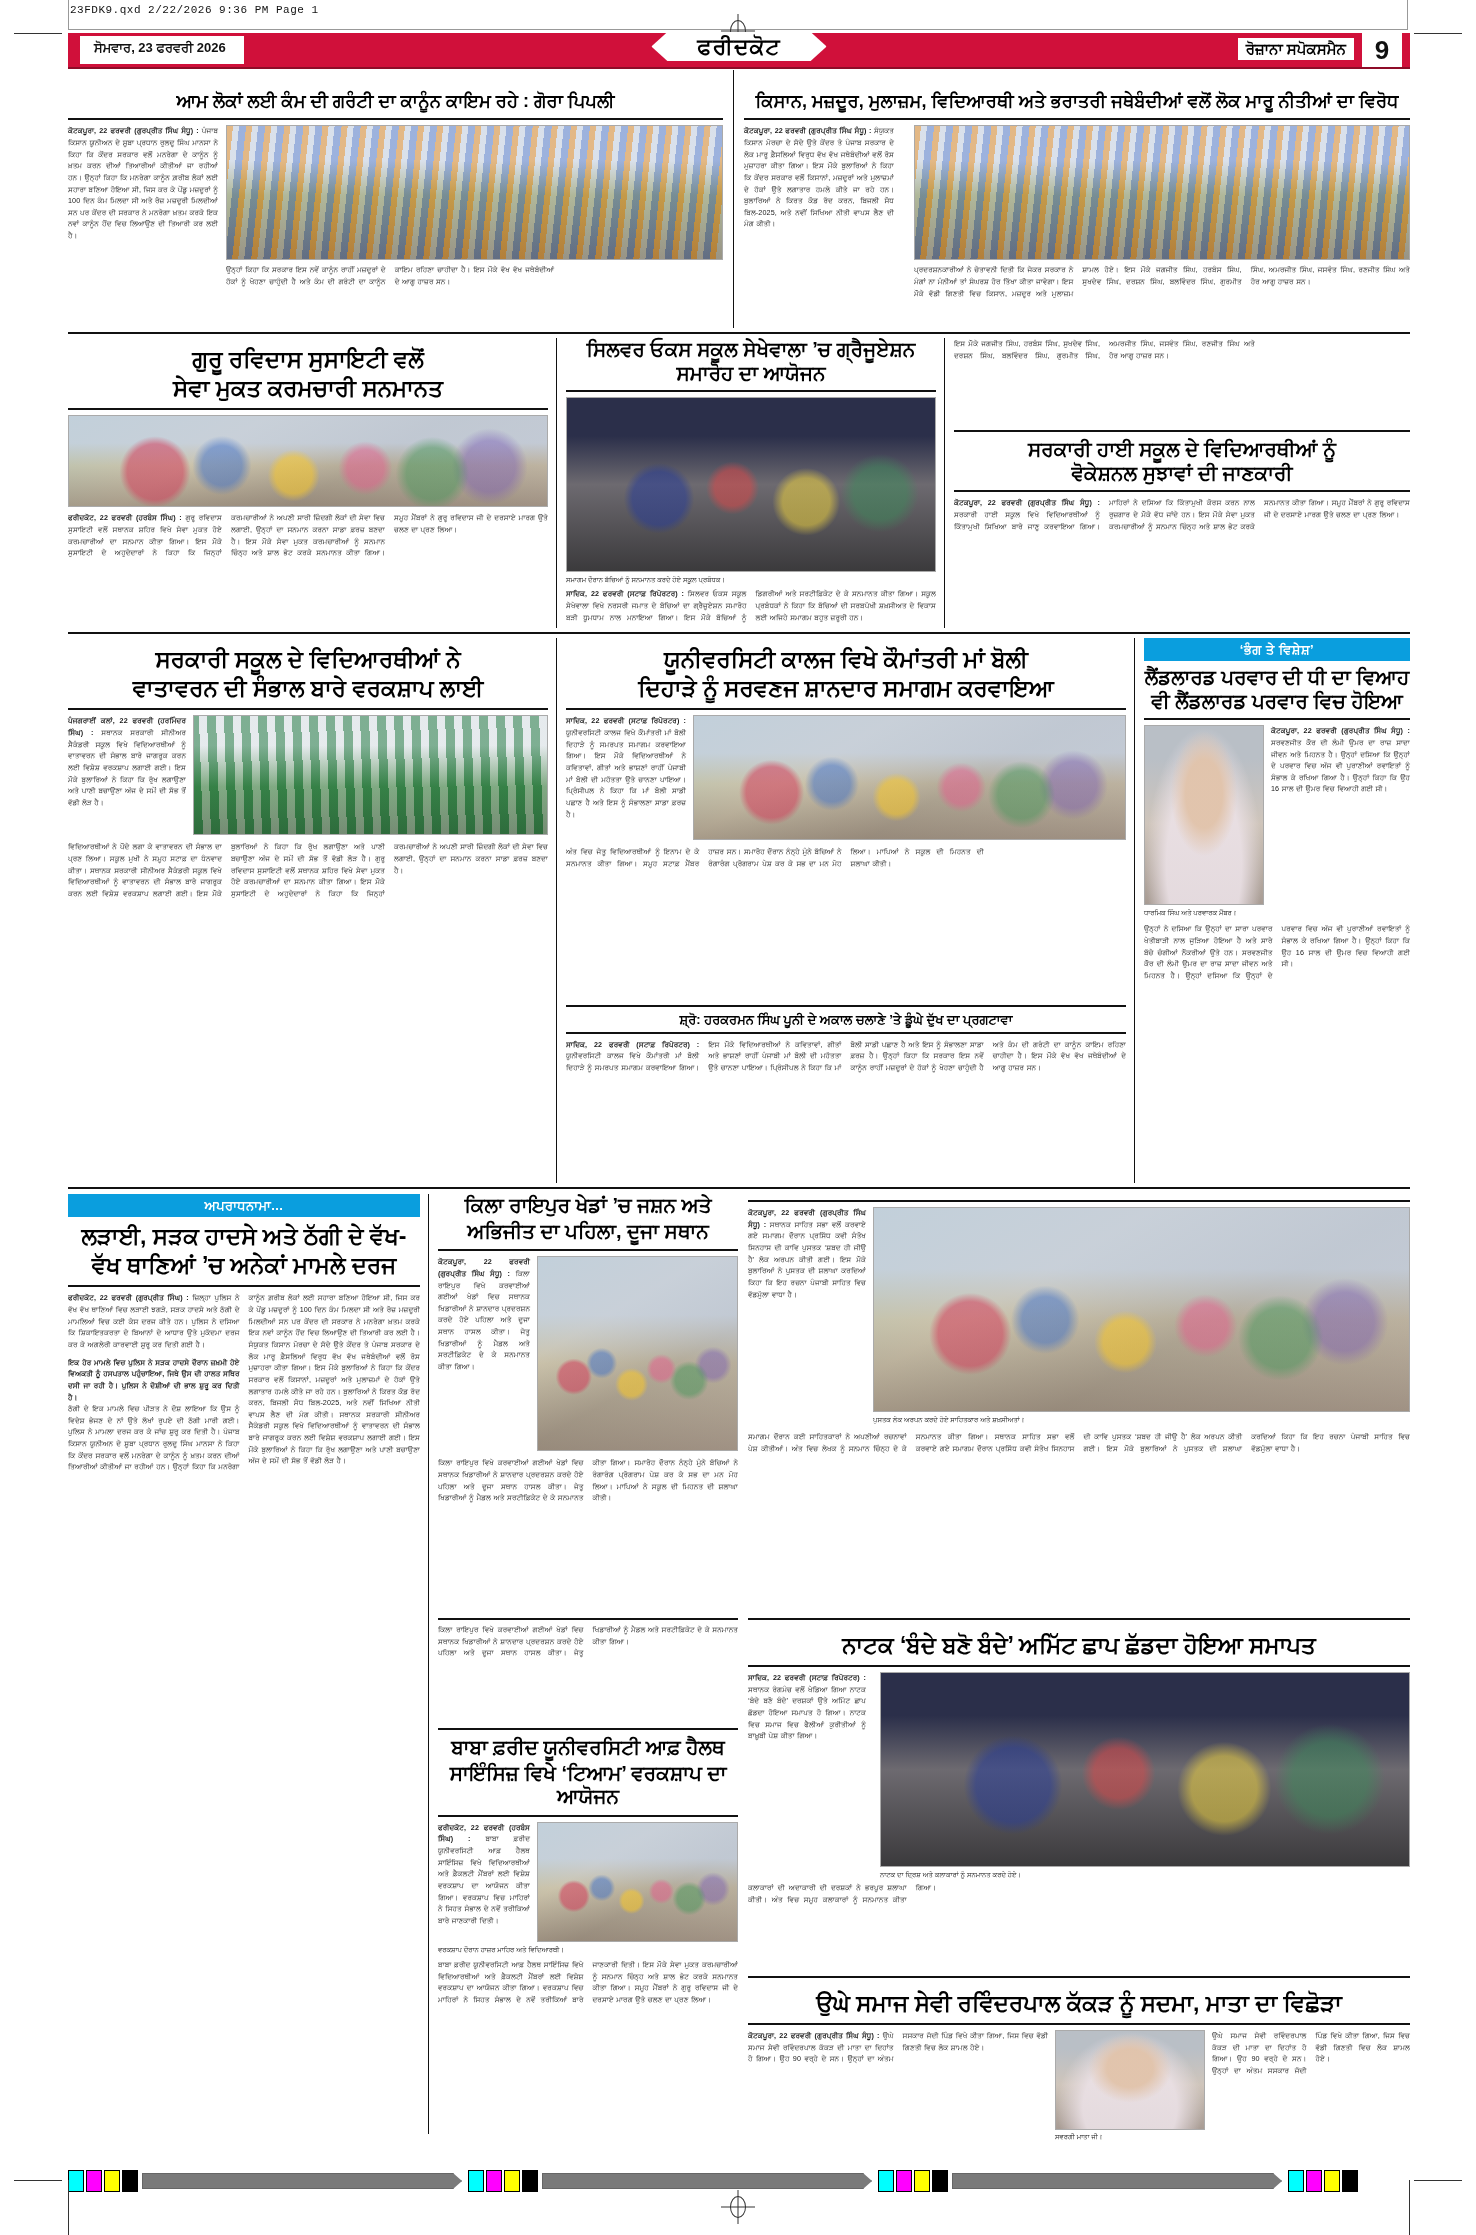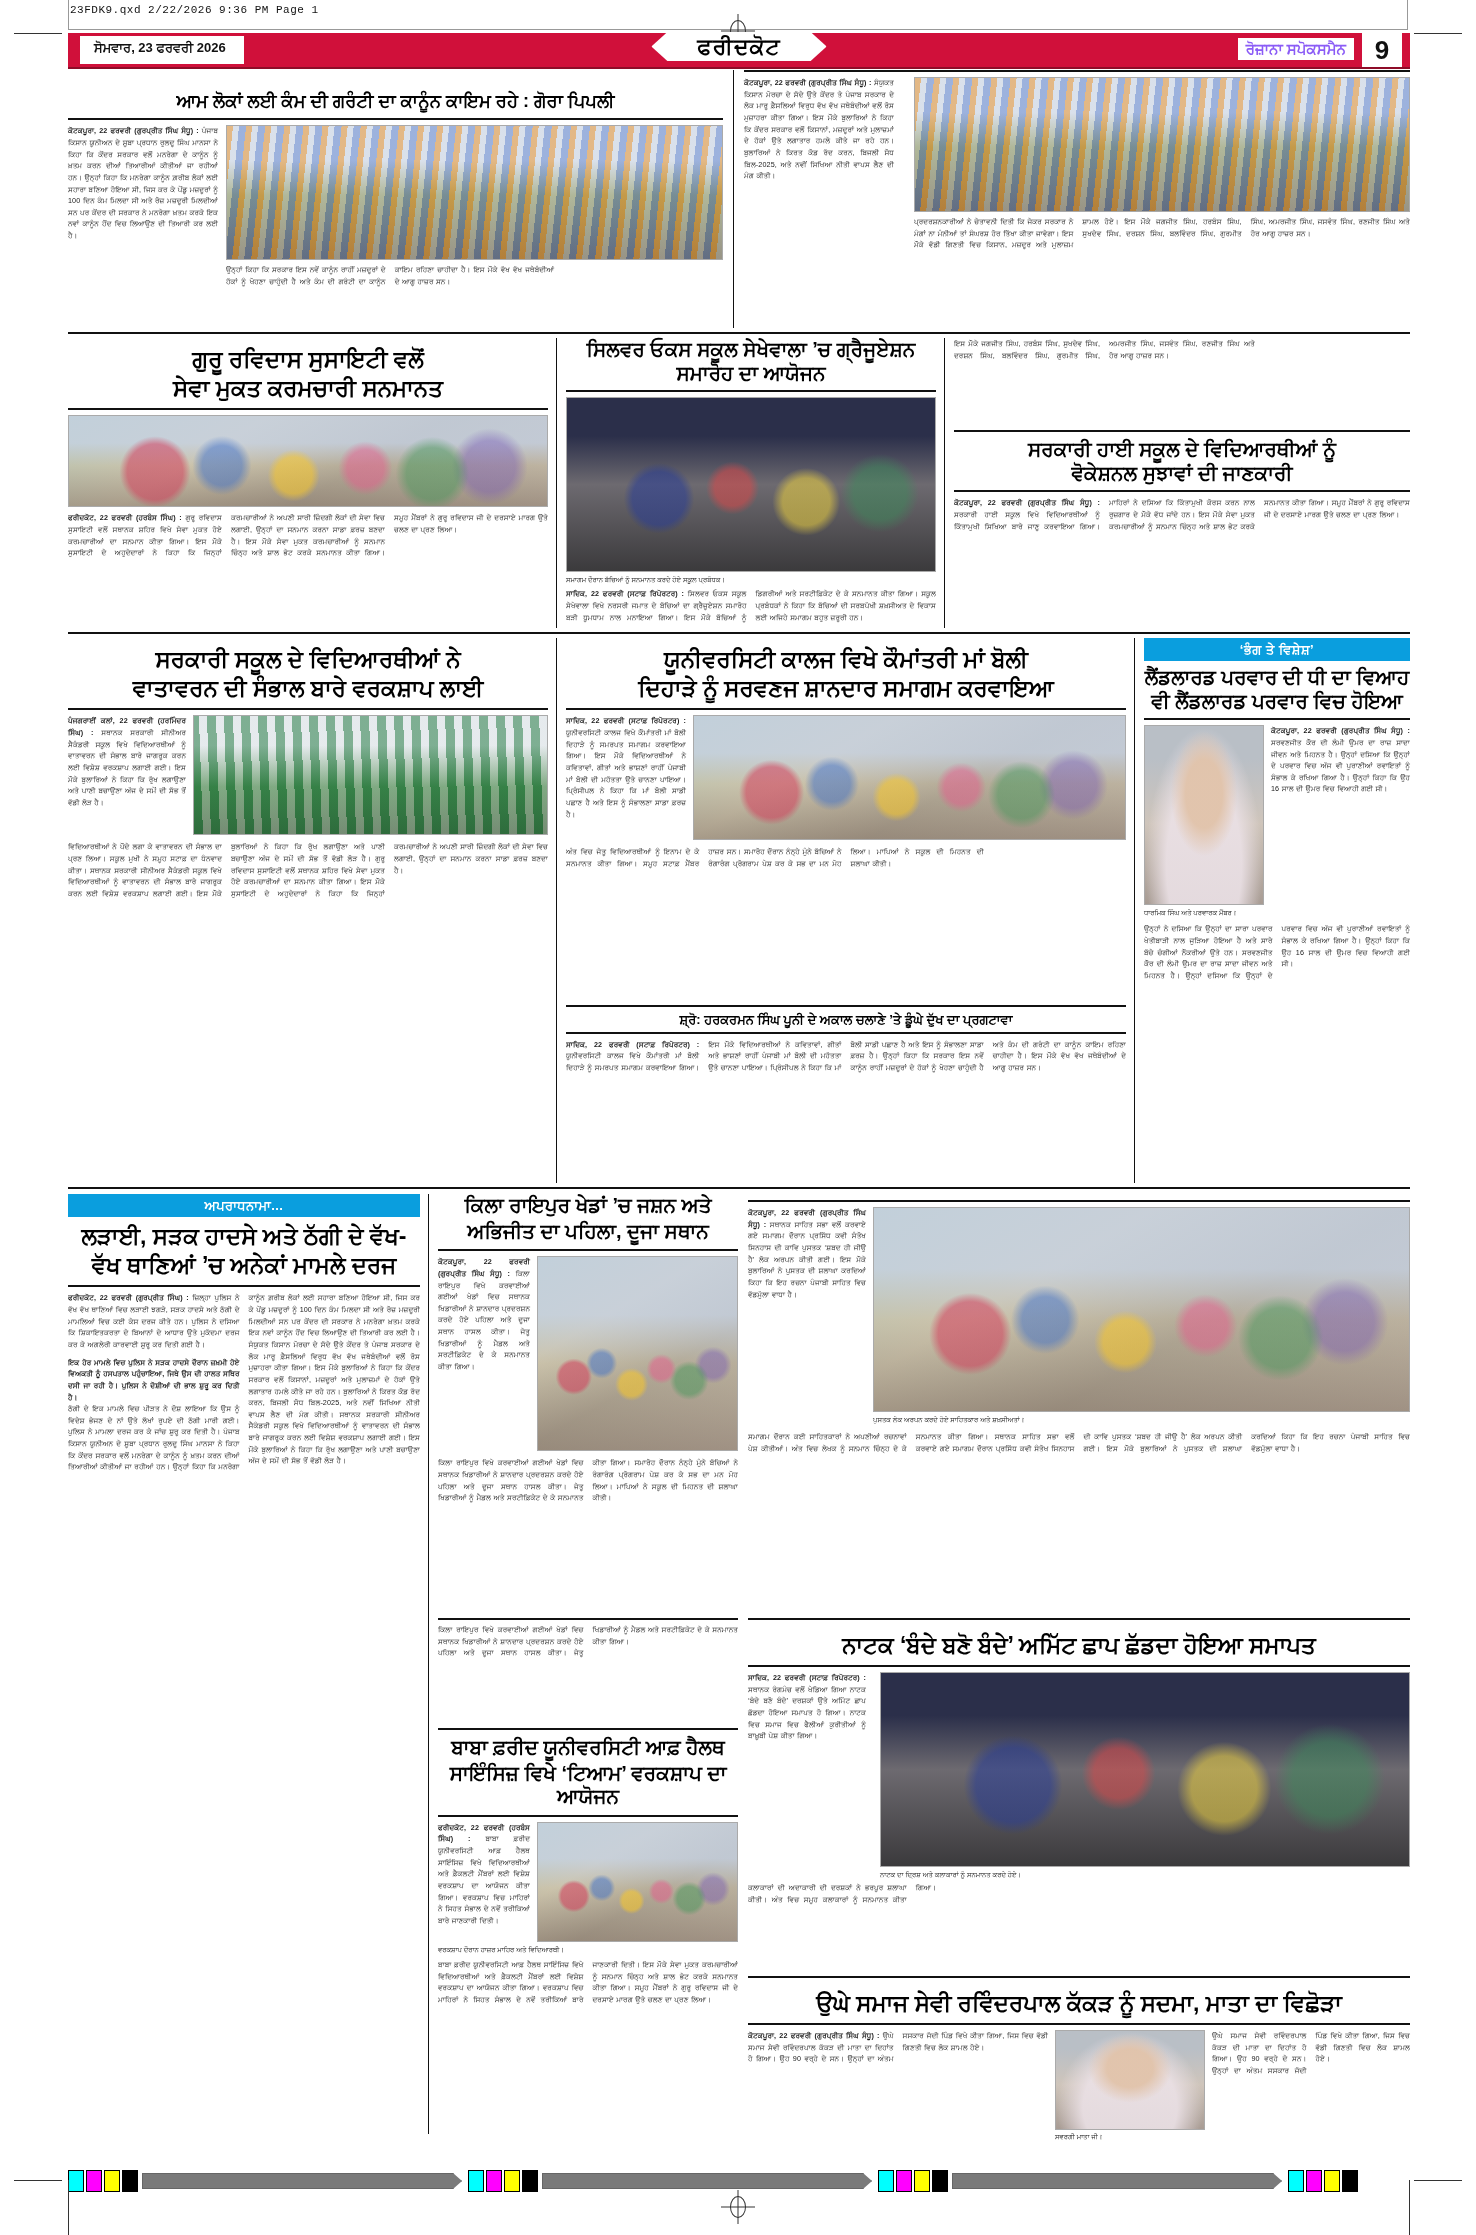--- a/index.html
+++ b/index.html
@@ -50,21 +50,21 @@
   }
   .masthead .centerflag {
     position:absolute; left:50%; top:-1px; transform:translateX(-50%);
     background:#fff; padding:2px 46px 1px;
     font-size:22px; font-weight:bold; letter-spacing:1px;
     clip-path:polygon(16px 0,calc(100% - 16px) 0,100% 50%,calc(100% - 16px) 100%,16px 100%,0 50%);
   }
   .masthead .brand {
     position:absolute; right:56px; top:5px;
     background:#fff; padding:2px 8px;
-    font-size:15px; font-weight:bold; color:#8b5cf6;
+    font-size:15px; font-weight:bold; color:#000000;
   }
   .masthead .pageno {
     position:absolute; right:8px; top:0px;
     background:#fff; width:40px; height:34px;
     font-size:26px; font-weight:bold; color:#111;
     display:flex; align-items:center; justify-content:center;
   }
 
   
   .content { position:absolute; left:68px; top:70px; width:1342px; height:2080px; }
@@ -176,20 +176,21 @@
           <div style="flex:1;">
             <div class="photo crowd" style="height:135px;"></div>
             <div class="body-txt cols3" style="margin-top:4px;height:58px;overflow:hidden;">ਉਨ੍ਹਾਂ ਕਿਹਾ ਕਿ ਸਰਕਾਰ ਇਸ ਨਵੇਂ ਕਾਨੂੰਨ ਰਾਹੀਂ ਮਜ਼ਦੂਰਾਂ ਦੇ ਹੱਕਾਂ ਨੂੰ ਖੋਹਣਾ ਚਾਹੁੰਦੀ ਹੈ ਅਤੇ ਕੰਮ ਦੀ ਗਰੰਟੀ ਦਾ ਕਾਨੂੰਨ ਕਾਇਮ ਰਹਿਣਾ ਚਾਹੀਦਾ ਹੈ। ਇਸ ਮੌਕੇ ਵੱਖ ਵੱਖ ਜਥੇਬੰਦੀਆਂ ਦੇ ਆਗੂ ਹਾਜ਼ਰ ਸਨ।</div>
           </div>
         </div>
       </div>
 
       <div class="vdiv" style="position:absolute;left:665px;top:0;height:258px;"></div>
 
       <div style="position:absolute;left:676px;top:0;width:666px;height:258px;">
+        <div class="hl hl-xl" style="padding:2px 4px 6px;">ਕਿਸਾਨ, ਮਜ਼ਦੂਰ, ਮੁਲਾਜ਼ਮ, ਵਿਦਿਆਰਥੀ ਅਤੇ ਭਰਾਤਰੀ ਜਥੇਬੰਦੀਆਂ ਵਲੋਂ ਲੋਕ ਮਾਰੂ ਨੀਤੀਆਂ ਦਾ ਵਿਰੋਧ</div>
         <div class="rule-b" style="height:1px;margin-bottom:5px;"></div>
         <div style="display:flex;gap:20px;height:198px;">
           <div style="width:150px;">
             <div class="body-txt">
               <b>ਕੋਟਕਪੂਰਾ, 22 ਫਰਵਰੀ (ਗੁਰਪ੍ਰੀਤ ਸਿੰਘ ਸੰਧੂ) :</b>
               <span>ਸੰਯੁਕਤ ਕਿਸਾਨ ਮੋਰਚਾ ਦੇ ਸੱਦੇ ਉਤੇ ਕੇਂਦਰ ਤੇ ਪੰਜਾਬ ਸਰਕਾਰ ਦੇ ਲੋਕ ਮਾਰੂ ਫ਼ੈਸਲਿਆਂ ਵਿਰੁਧ ਵੱਖ ਵੱਖ ਜਥੇਬੰਦੀਆਂ ਵਲੋਂ ਰੋਸ ਮੁਜ਼ਾਹਰਾ ਕੀਤਾ ਗਿਆ। ਇਸ ਮੌਕੇ ਬੁਲਾਰਿਆਂ ਨੇ ਕਿਹਾ ਕਿ ਕੇਂਦਰ ਸਰਕਾਰ ਵਲੋਂ ਕਿਸਾਨਾਂ, ਮਜ਼ਦੂਰਾਂ ਅਤੇ ਮੁਲਾਜ਼ਮਾਂ ਦੇ ਹੱਕਾਂ ਉਤੇ ਲਗਾਤਾਰ ਹਮਲੇ ਕੀਤੇ ਜਾ ਰਹੇ ਹਨ। ਬੁਲਾਰਿਆਂ ਨੇ ਕਿਰਤ ਕੋਡ ਰੱਦ ਕਰਨ, ਬਿਜਲੀ ਸੋਧ ਬਿਲ-2025, ਅਤੇ ਨਵੀਂ ਸਿਖਿਆ ਨੀਤੀ ਵਾਪਸ ਲੈਣ ਦੀ ਮੰਗ ਕੀਤੀ।</span>
             </div>
           </div>
           <div style="flex:1;">
             <div class="photo crowd" style="height:135px;"></div>

